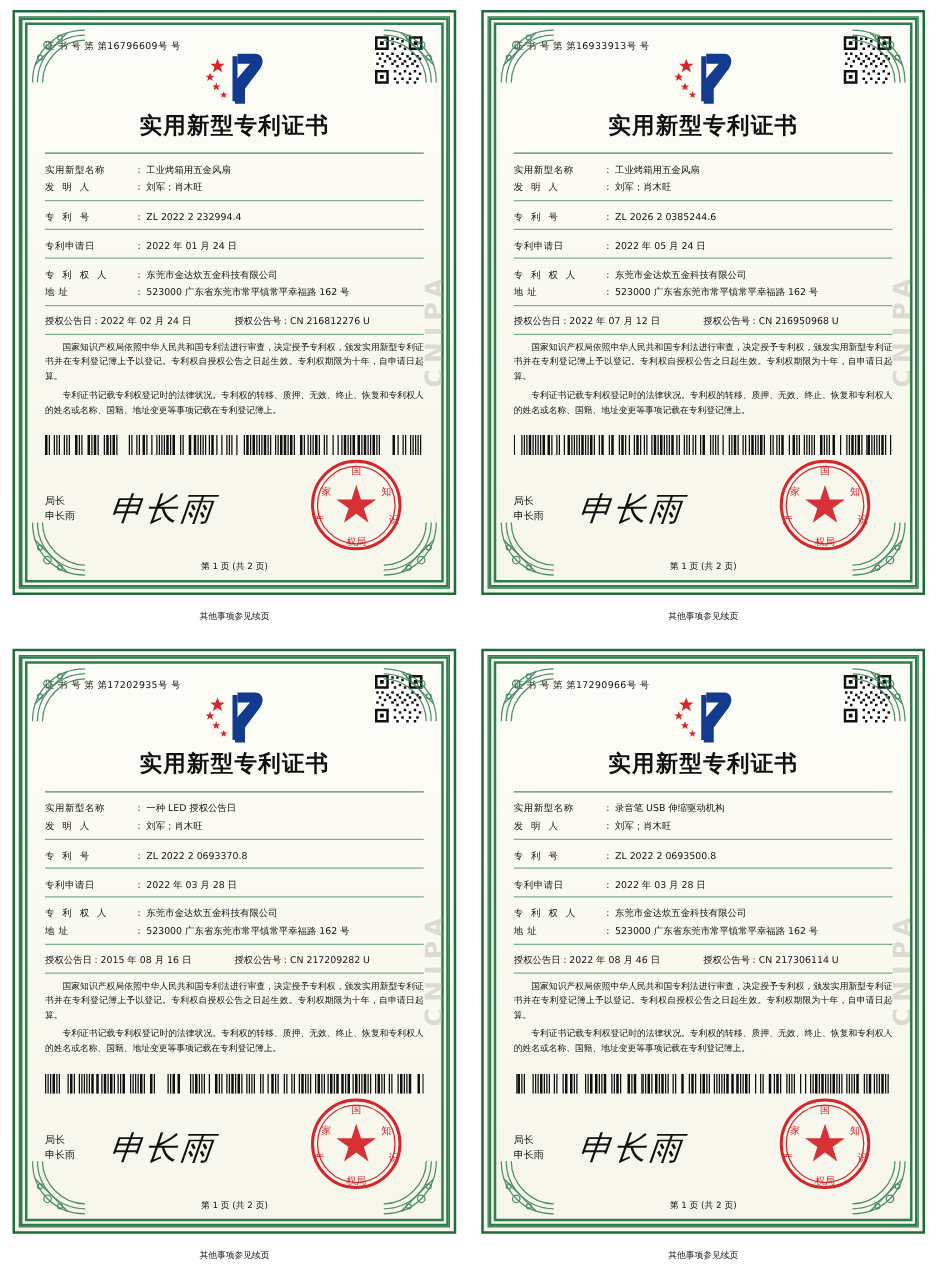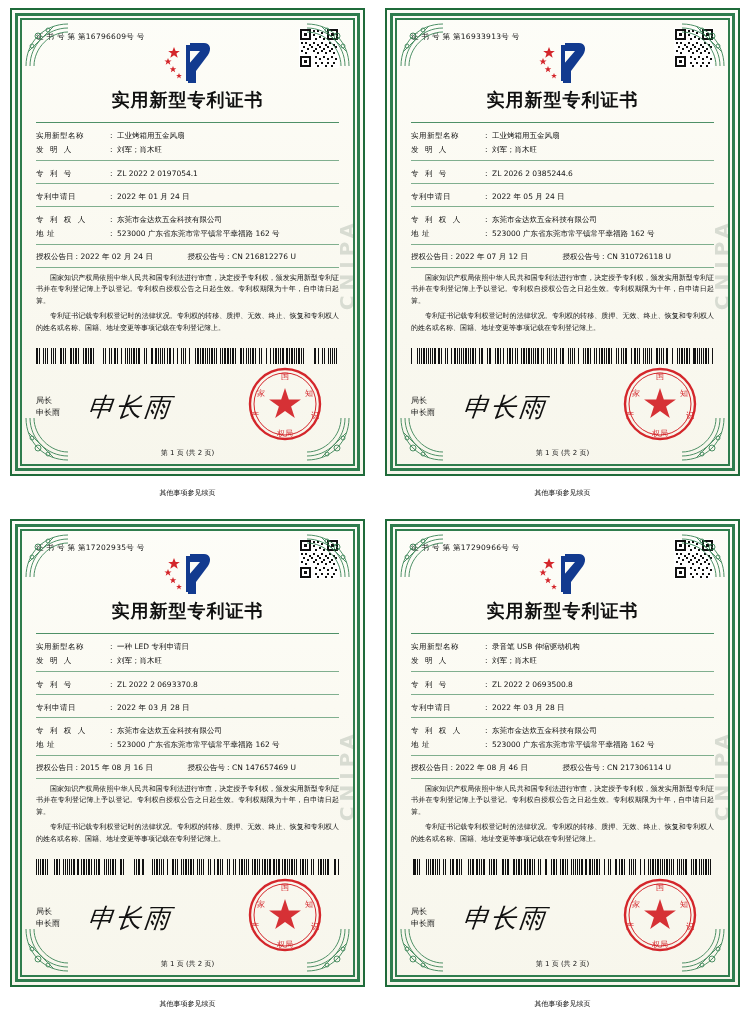--- a/index.html
+++ b/index.html
@@ -300,21 +300,21 @@
           <span class="f-label">发 明 人</span>
           <span class="f-colon">:</span>
           <span class="f-value">刘军；肖木旺</span>
         </div>
 
         <div class="rule thin"></div>
 
         <div class="field">
           <span class="f-label">专 利 号</span>
           <span class="f-colon">:</span>
-          <span class="f-value">ZL 2022 2 0197054.1</span>
+          <span class="f-value">ZL 2022 2 232994.4</span>
         </div>
 
         <div class="rule thin"></div>
 
         <div class="field">
           <span class="f-label wide">专利申请日</span>
           <span class="f-colon">:</span>
           <span class="f-value">2022 年 01 月 24 日</span>
         </div>
 
@@ -726,21 +726,21 @@
 
         <div class="two-col">
           <span class="half">
             <span class="k">授权公告日</span>
             <span>:&nbsp;</span>
             <span>2022 年 07 月 12 日</span>
           </span>
           <span class="half">
             <span class="k">授权公告号</span>
             <span>:&nbsp;</span>
-            <span>CN 310726118 U</span>
+            <span>CN 216950968 U</span>
           </span>
         </div>
 
         <div class="rule thin"></div>
 
         <p class="body-text">国家知识产权局依照中华人民共和国专利法进行审查，决定授予专利权，颁发实用新型专利证书并在专利登记簿上予以登记。专利权自授权公告之日起生效。专利权期限为十年，自申请日起算。</p>
         <p class="body-text">专利证书记载专利权登记时的法律状况。专利权的转移、质押、无效、终止、恢复和专利权人的姓名或名称、国籍、地址变更等事项记载在专利登记簿上。</p>
 
         <div class="barcode">
             <i style="width: 1px; background: rgb(17, 17, 17);"></i>
@@ -1069,21 +1069,21 @@
           </span>
         </div>
 
         <div class="title">实用新型专利证书</div>
 
         <div class="rule"></div>
 
         <div class="field">
           <span class="f-label wide">实用新型名称</span>
           <span class="f-colon">:</span>
-          <span class="f-value">一种 LED 专利申请日</span>
+          <span class="f-value">一种 LED 授权公告日</span>
         </div>
         <div class="field">
           <span class="f-label">发 明 人</span>
           <span class="f-colon">:</span>
           <span class="f-value">刘军；肖木旺</span>
         </div>
 
         <div class="rule thin"></div>
 
         <div class="field">
@@ -1117,21 +1117,21 @@
 
         <div class="two-col">
           <span class="half">
             <span class="k">授权公告日</span>
             <span>:&nbsp;</span>
             <span>2015 年 08 月 16 日</span>
           </span>
           <span class="half">
             <span class="k">授权公告号</span>
             <span>:&nbsp;</span>
-            <span>CN 147657469 U</span>
+            <span>CN 217209282 U</span>
           </span>
         </div>
 
         <div class="rule thin"></div>
 
         <p class="body-text">国家知识产权局依照中华人民共和国专利法进行审查，决定授予专利权，颁发实用新型专利证书并在专利登记簿上予以登记。专利权自授权公告之日起生效。专利权期限为十年，自申请日起算。</p>
         <p class="body-text">专利证书记载专利权登记时的法律状况。专利权的转移、质押、无效、终止、恢复和专利权人的姓名或名称、国籍、地址变更等事项记载在专利登记簿上。</p>
 
         <div class="barcode">
             <i style="width: 1px; background: rgb(17, 17, 17);"></i>

